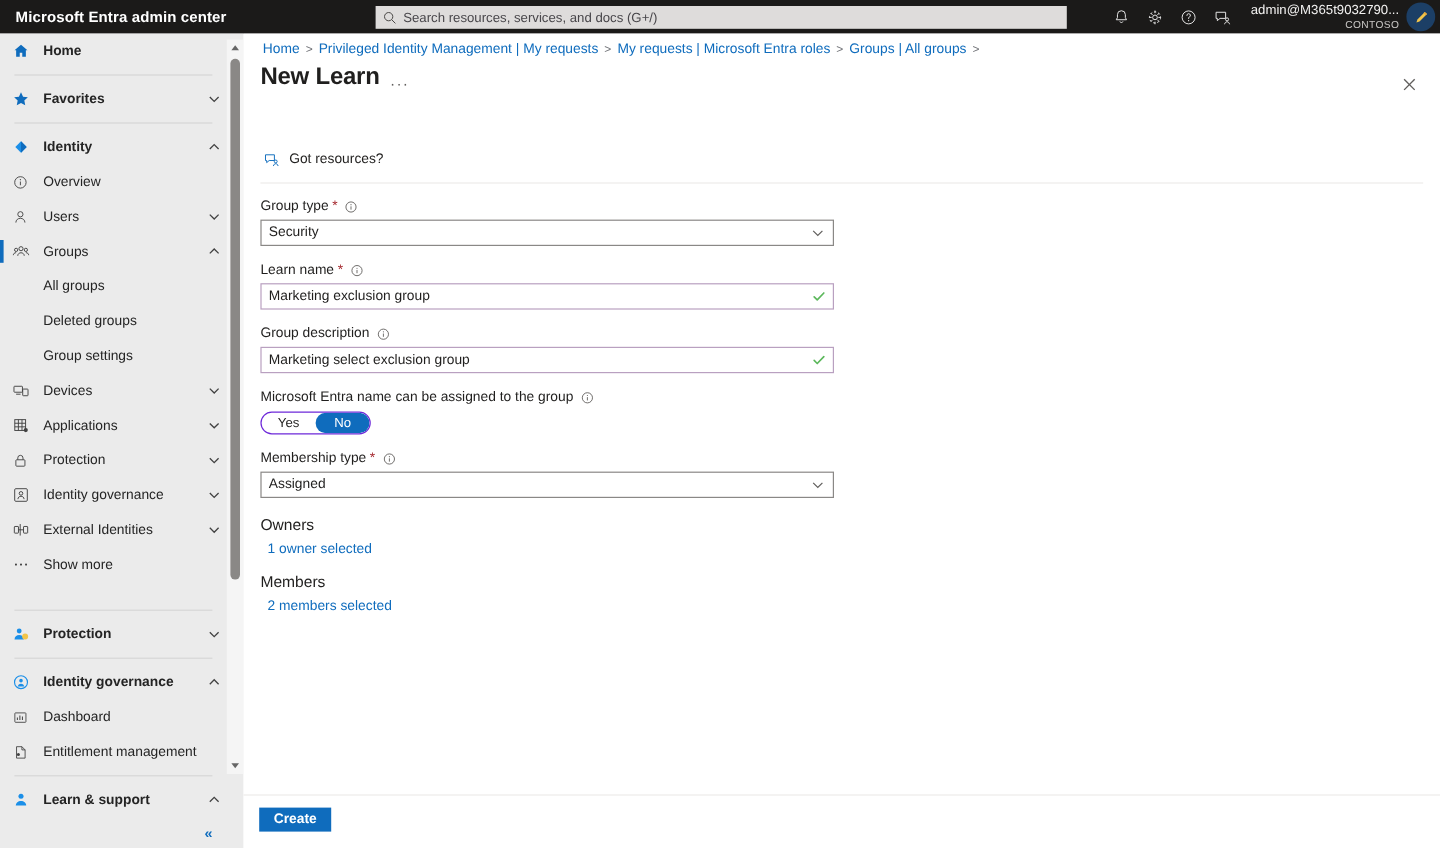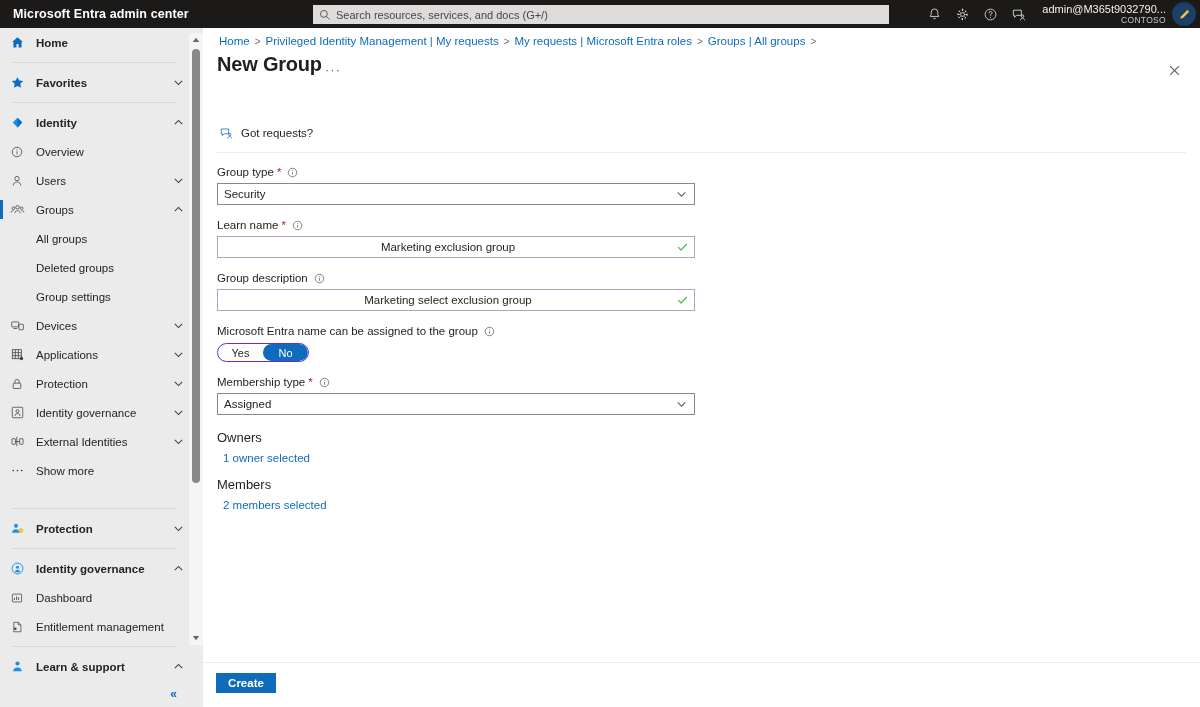--- a/index.html
+++ b/index.html
@@ -163,21 +163,21 @@
   }
   .req { color: #a4262c; margin-left: 3px; }
   .info-ico { margin-left: 6px; display: flex; cursor: pointer; }
 
   .f-select, .f-input {
     position: relative; height: 22px; margin-top: 3px;
     display: flex; align-items: center;
     background: #fff;
   }
   .f-select { border: 1px solid #8a8886; padding: 0 24px 0 6px; width: 478px; }
-  .f-input  { border: 1px solid #b9a0c0; padding: 0 22px 0 6px; width: 478px; justify-content: center; }
+  .f-input  { border: 1px solid #b9a0c0; padding: 0 22px 0 6px; width: 478px; }
   .f-val { font-size: 11.5px; color: #201f1e; white-space: nowrap; }
   .chev-right {
     position: absolute; right: 7px; top: 50%; transform: translateY(-50%);
     display: flex;
   }
   .check-right {
     position: absolute; right: 6px; top: 50%; transform: translateY(-50%);
     display: flex;
   }
   .f-gap { height: 12px; }
@@ -564,39 +564,39 @@
     <span class="crumb">Home</span>
     <span class="crumb-sep">&gt;</span>
     <span class="crumb">Privileged Identity Management | My requests</span>
     <span class="crumb-sep">&gt;</span>
     <span class="crumb">My requests | Microsoft Entra roles</span>
     <span class="crumb-sep">&gt;</span>
     <span class="crumb">Groups | All groups</span>
     <span class="crumb-sep">&gt;</span>
   </div>
 
-  <div id="page-title">New Group</div>
+  <div id="page-title">New Learn</div>
   <div id="title-ellipsis">···</div>
 
   <div id="close-btn">
     <svg width="11" height="11" viewBox="0 0 12 12">
         <line x1="1.2" y1="1.2" x2="10.8" y2="10.8" stroke="#605e5c" stroke-width="1.25"></line>
         <line x1="10.8" y1="1.2" x2="1.2" y2="10.8" stroke="#605e5c" stroke-width="1.25"></line>
       </svg>
   </div>
 
   <div id="feedback-row">
     <span style="display:flex;">
       <svg width="14" height="14" viewBox="0 0 20 20">
           <path d="M3.2 4.3h10.6v6.8H7.6L4.6 13.6v-2.5H3.2z" fill="none" stroke="#0f6cbd" stroke-width="1.15" stroke-linejoin="round"></path>
           <circle cx="15.4" cy="12.2" r="1.7" fill="none" stroke="#0f6cbd" stroke-width="1.15"></circle>
           <path d="M12.7 17.2c.3-1.4 1.4-2.3 2.7-2.3s2.4.9 2.7 2.3" fill="none" stroke="#0f6cbd" stroke-width="1.15" stroke-linecap="round"></path>
         </svg>
     </span>
-    <span class="lbl">Got requests?</span>
+    <span class="lbl">Got resources?</span>
   </div>
   <div id="cmd-div"></div>
 
   <div id="form">
 
     
     <div class="f-label">
       <span>Group type</span>
       <span class="req">*</span>
       <span class="info-ico">

